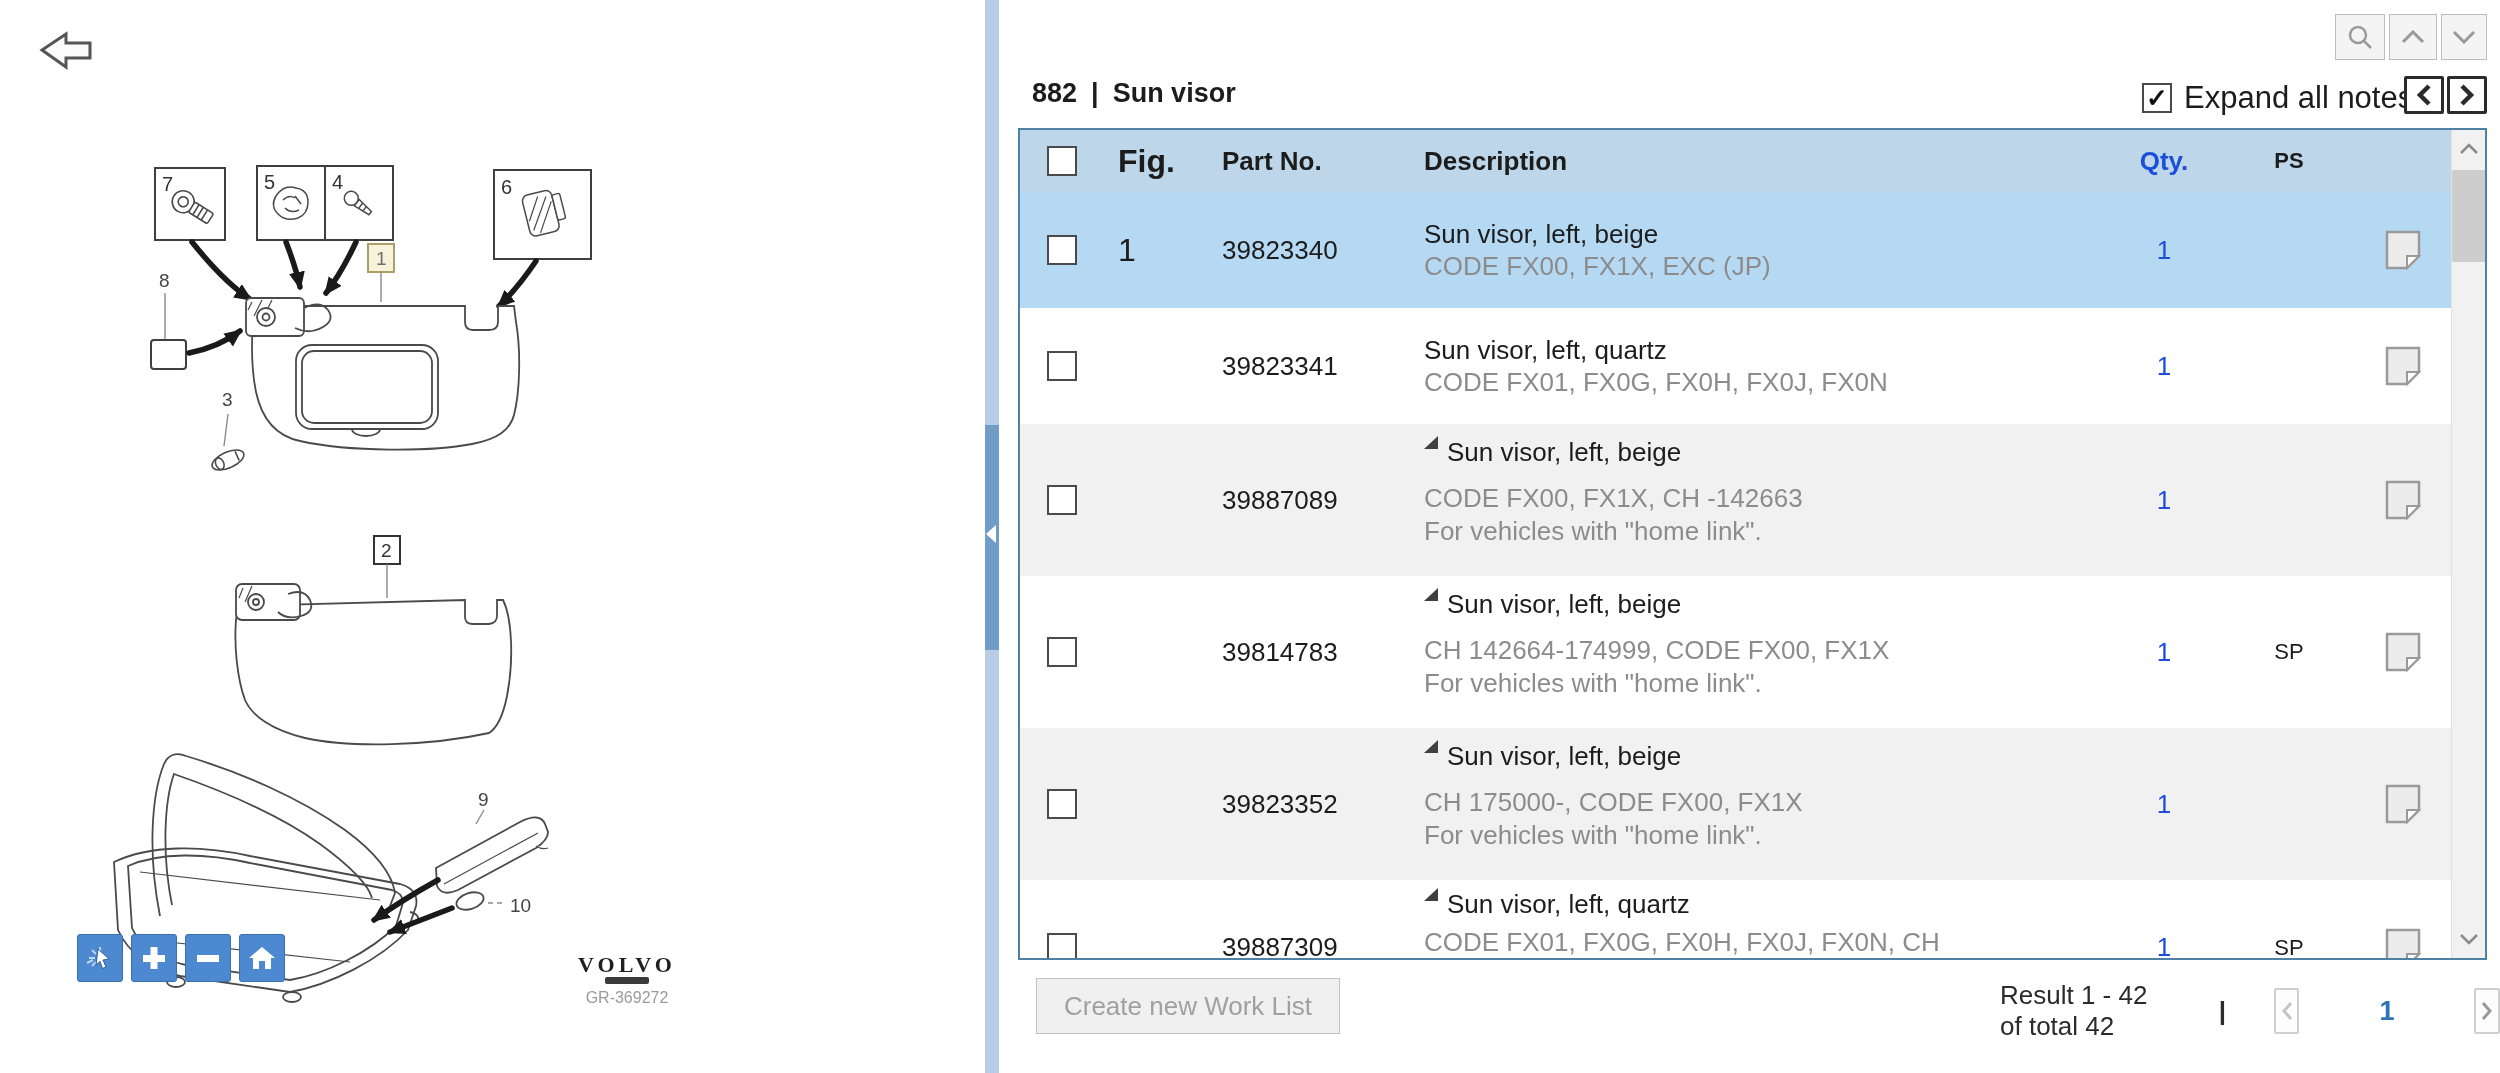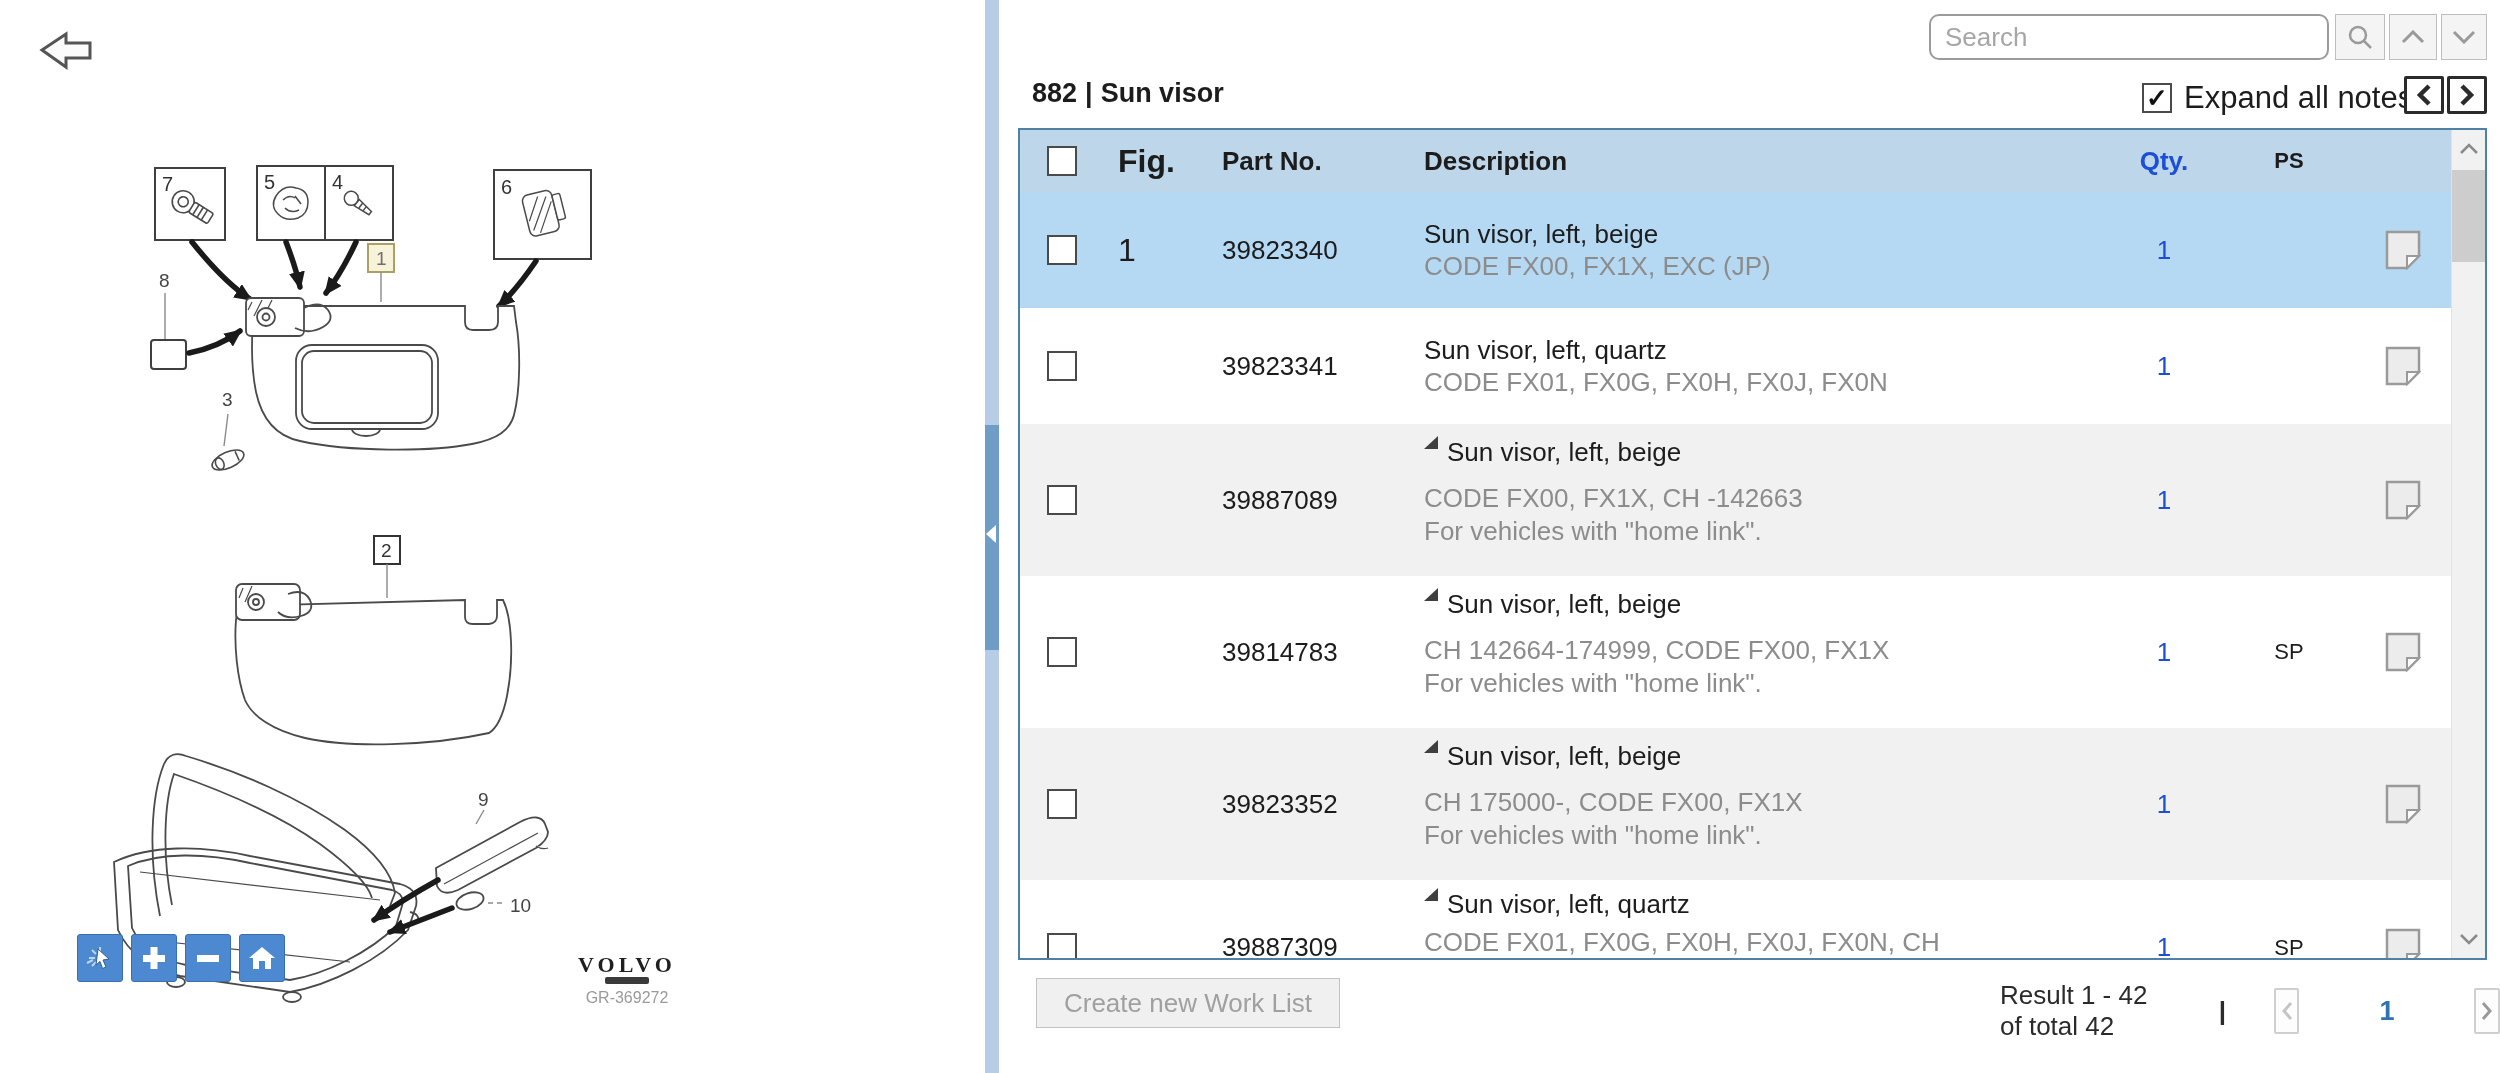--- a/index.html
+++ b/index.html
@@ -23,21 +23,21 @@
   
   .search-input { position:absolute; left:1929px; top:14px; width:400px; height:46px; border:2px solid #9b9b9b;
                   border-radius:10px; padding:0 14px; font-size:26px; font-family:"Liberation Sans",sans-serif; color:#444; }
   .search-input::placeholder { color:#a6a6a6; }
   .sq-btn { position:absolute; top:14px; height:46px; background:#f4f4f4; border:1px solid #bdbdbd;
             display:flex; align-items:center; justify-content:center; cursor:pointer; padding:0; }
   .btn-search { left:2335px; width:50px; }
   .btn-up     { left:2389px; width:48px; }
   .btn-down   { left:2441px; width:46px; }
 
-  .section-title { position:absolute; left:1032px; top:78px; font-size:27px; font-weight:bold; color:#1c1c1c; display:flex; gap:8px; }
+  .section-title { position:absolute; left:1032px; top:78px; font-size:27px; font-weight:bold; color:#1c1c1c; display:flex; gap:14px; }
   .expand-wrap { position:absolute; left:2142px; top:80px; display:flex; align-items:center; }
   .checkbox { width:30px; height:30px; background:#fff; border:2px solid #4a4a4a; display:flex; align-items:center; justify-content:center;
               font-size:26px; font-weight:bold; color:#111; cursor:pointer; }
   .expand-label { margin-left:12px; font-size:31px; color:#1c1c1c; white-space:nowrap; }
   .nav-btn { position:absolute; top:76px; width:40px; height:38px; background:#fff; border:3px solid #2b2b2b; border-radius:2px;
              display:flex; align-items:center; justify-content:center; cursor:pointer; padding:0; }
   .nav-prev { left:2404px; } .nav-next { left:2447px; }
 
   
   .ptable { position:absolute; left:1018px; top:128px; width:1469px; height:832px; border:2px solid #4e81a3; background:#fff; overflow:hidden; }
@@ -65,21 +65,21 @@
   .r6 .cell-desc { padding-top:8px; }
   .r6 .desc-title { margin-bottom:6px; }
 
   
   .vscroll { position:absolute; right:0; top:0; bottom:0; width:34px; background:#f1f1f1; border-left:1px solid #e2e2e2; }
   .vs-btn { position:absolute; left:0; width:33px; height:38px; display:flex; align-items:center; justify-content:center; cursor:pointer; }
   .vs-up { top:0; } .vs-down { bottom:0; }
   .vs-thumb { position:absolute; left:0; top:40px; width:33px; height:92px; background:#cdcdcd; cursor:pointer; }
 
   
-  .create-btn { position:absolute; left:1036px; top:978px; width:304px; height:50px; background:#f0f0f0; border:1px solid #c2c2c2;
+  .create-btn { position:absolute; left:1036px; top:978px; width:304px; height:56px; background:#f0f0f0; border:1px solid #c2c2c2;
                 color:#a0a0a0; font-size:26px; font-family:"Liberation Sans",sans-serif; cursor:pointer; }
   .pager { position:absolute; left:2000px; top:980px; width:500px; display:flex; align-items:center;gap:34px; }
   .result-text { font-size:26px; color:#2b2b2b; }
   .pager-sep { font-size:26px; font-weight:bold; color:#2b2b2b; margin-left:24px; }
   .pg-btn { width:40px; height:46px; background:#fdfdfd; border:2px solid #cfcfcf; border-radius:2px;
             display:flex; align-items:center; justify-content:center; cursor:pointer; padding:0; }
   .pg-prev { margin-left:14px; }
   .pg-num { font-size:27px; font-weight:bold; color:#2e74b5; margin-left:46px; }
   .pg-next { margin-left:46px; }
 </style>
@@ -267,21 +267,20 @@
       </button>
     </div>
   </div>
 
   <div class="splitter">
     <div class="splitter-mid">
       <div class="splitter-arrow"></div>
     </div>
   </div>
 
-  <input class="search-input" type="text" placeholder="Search" style="">
   <button class="sq-btn btn-search">
     <svg width="28" height="28" viewBox="0 0 28 28">
       <circle cx="12" cy="12" r="8" fill="none" stroke="#9a9a9a" stroke-width="2.5"></circle>
       <line x1="18" y1="18" x2="25" y2="25" stroke="#9a9a9a" stroke-width="2.5"></line>
     </svg>
   </button>
   <button class="sq-btn btn-up">
     <svg width="24" height="14" viewBox="0 0 24 14">
       <polyline points="2,12 12,2 22,12" fill="none" stroke="#9a9a9a" stroke-width="3"></polyline>
     </svg>

